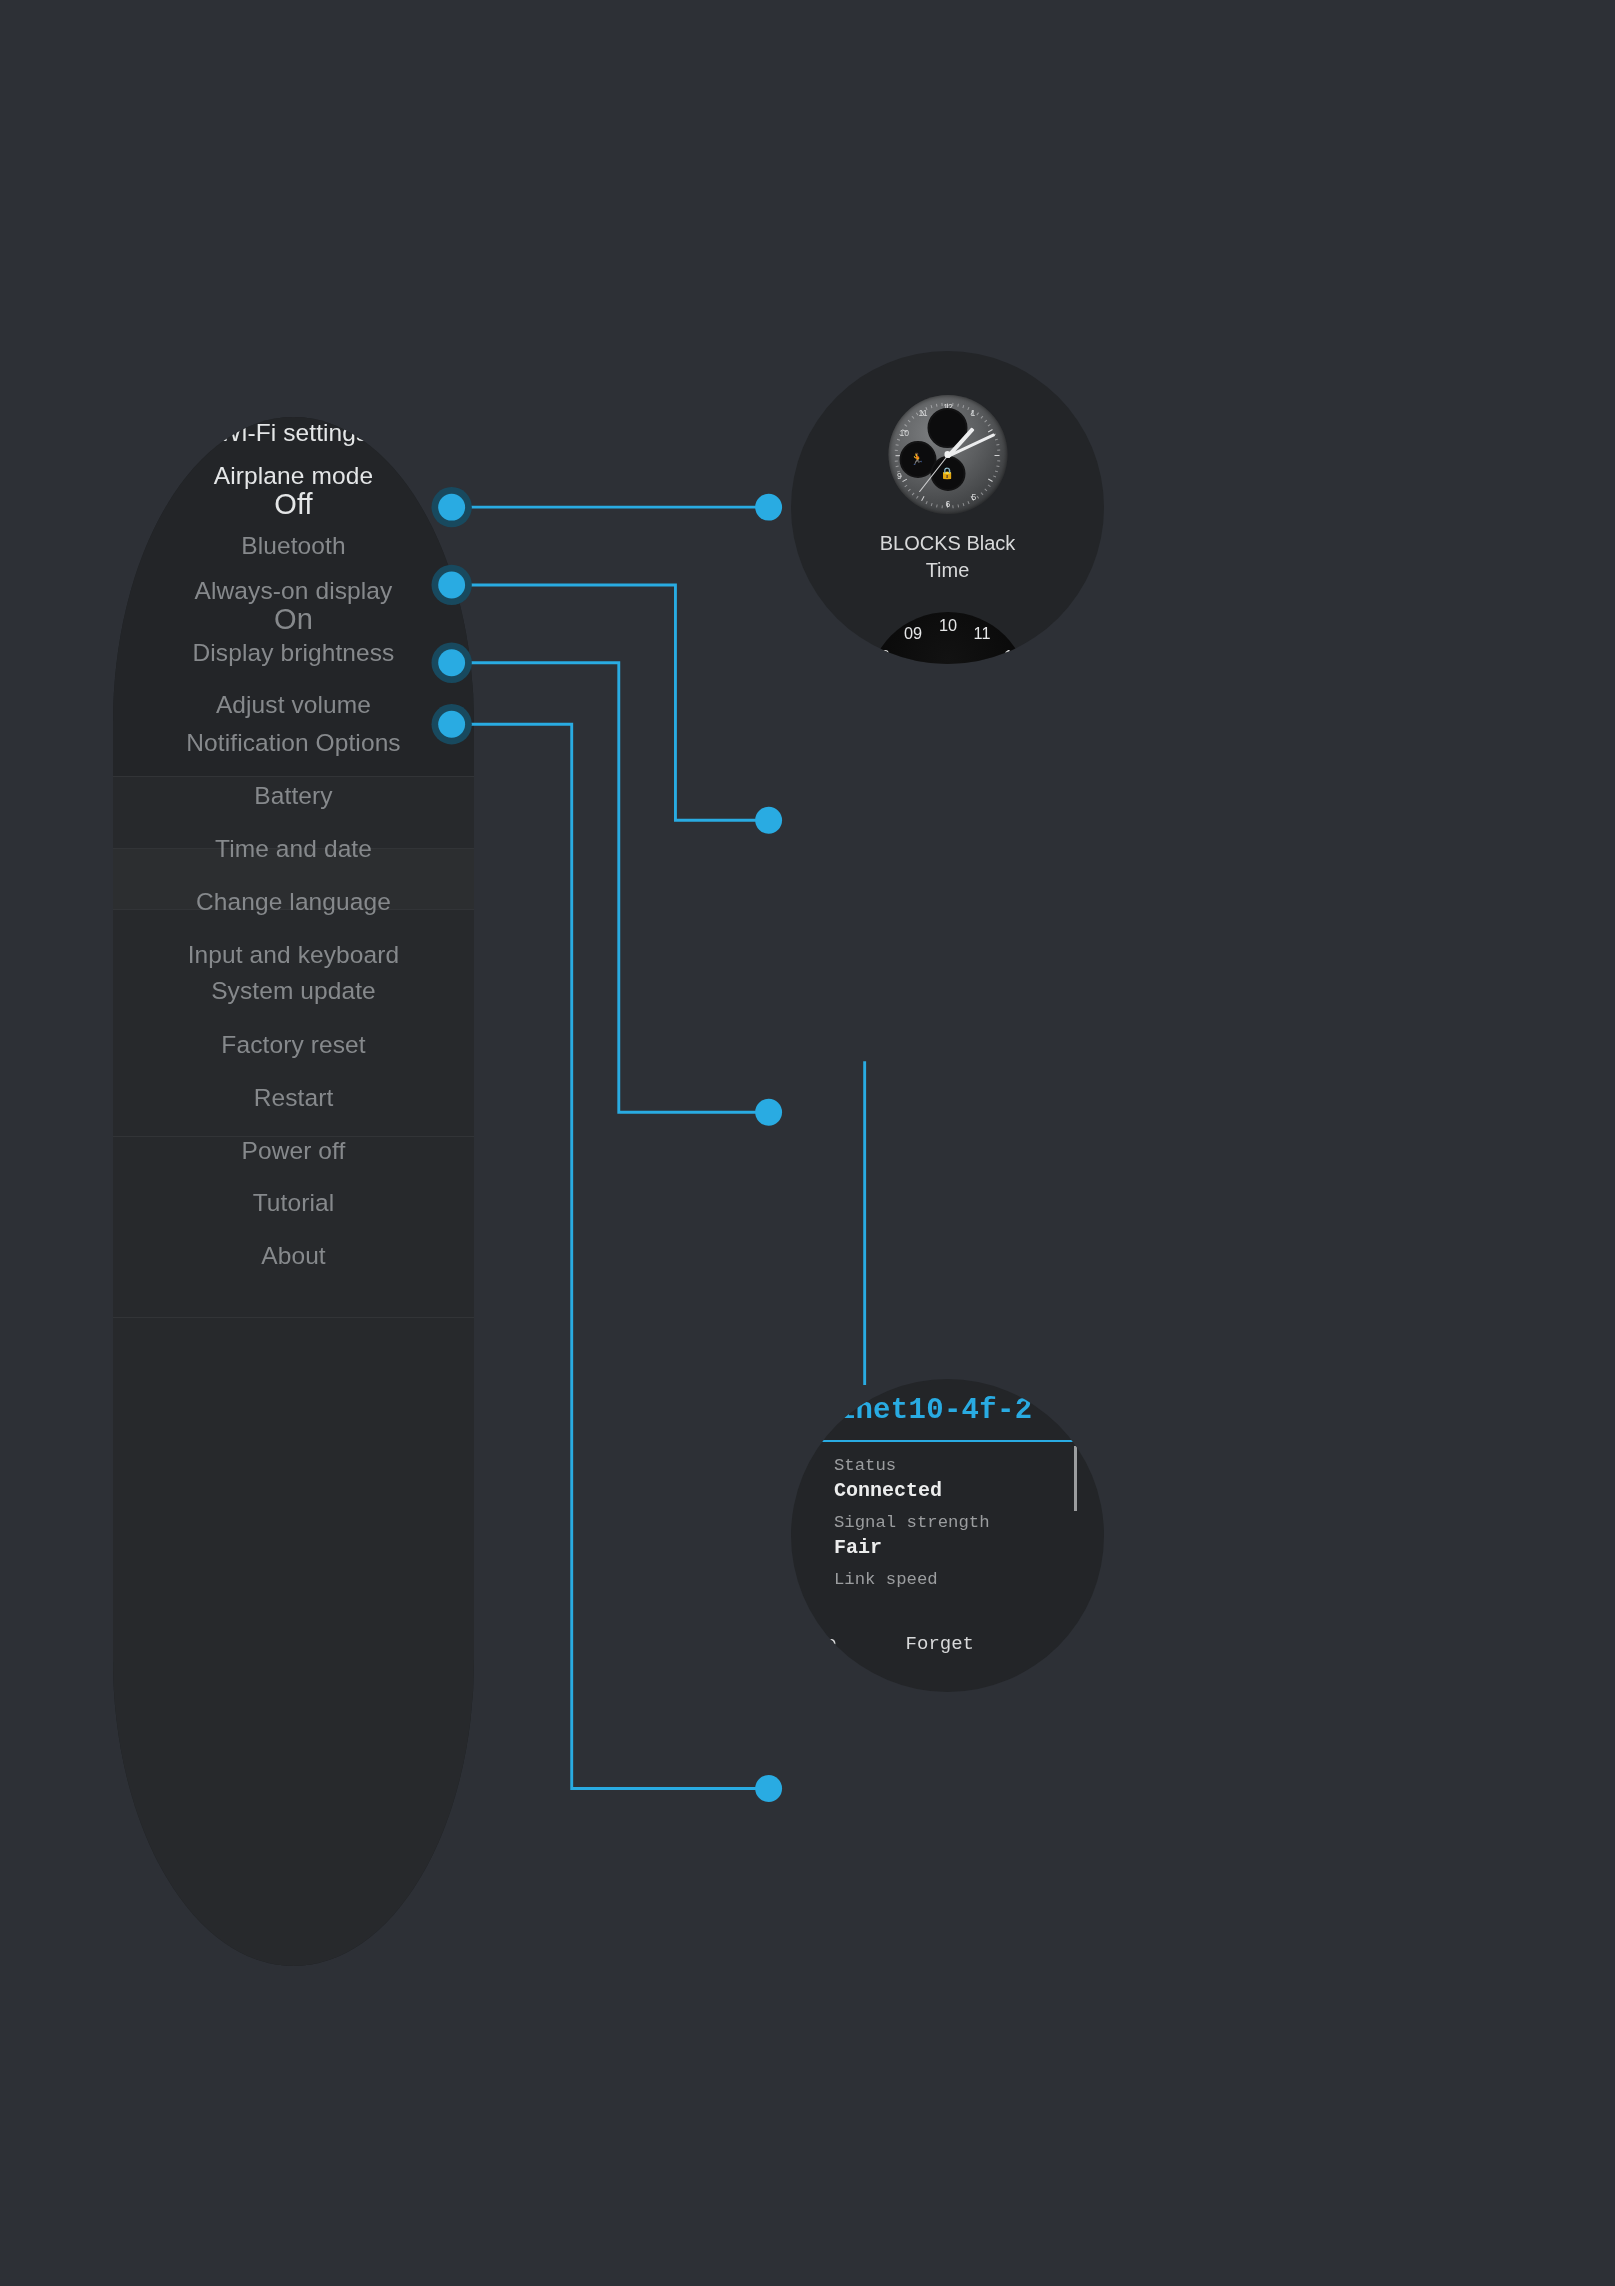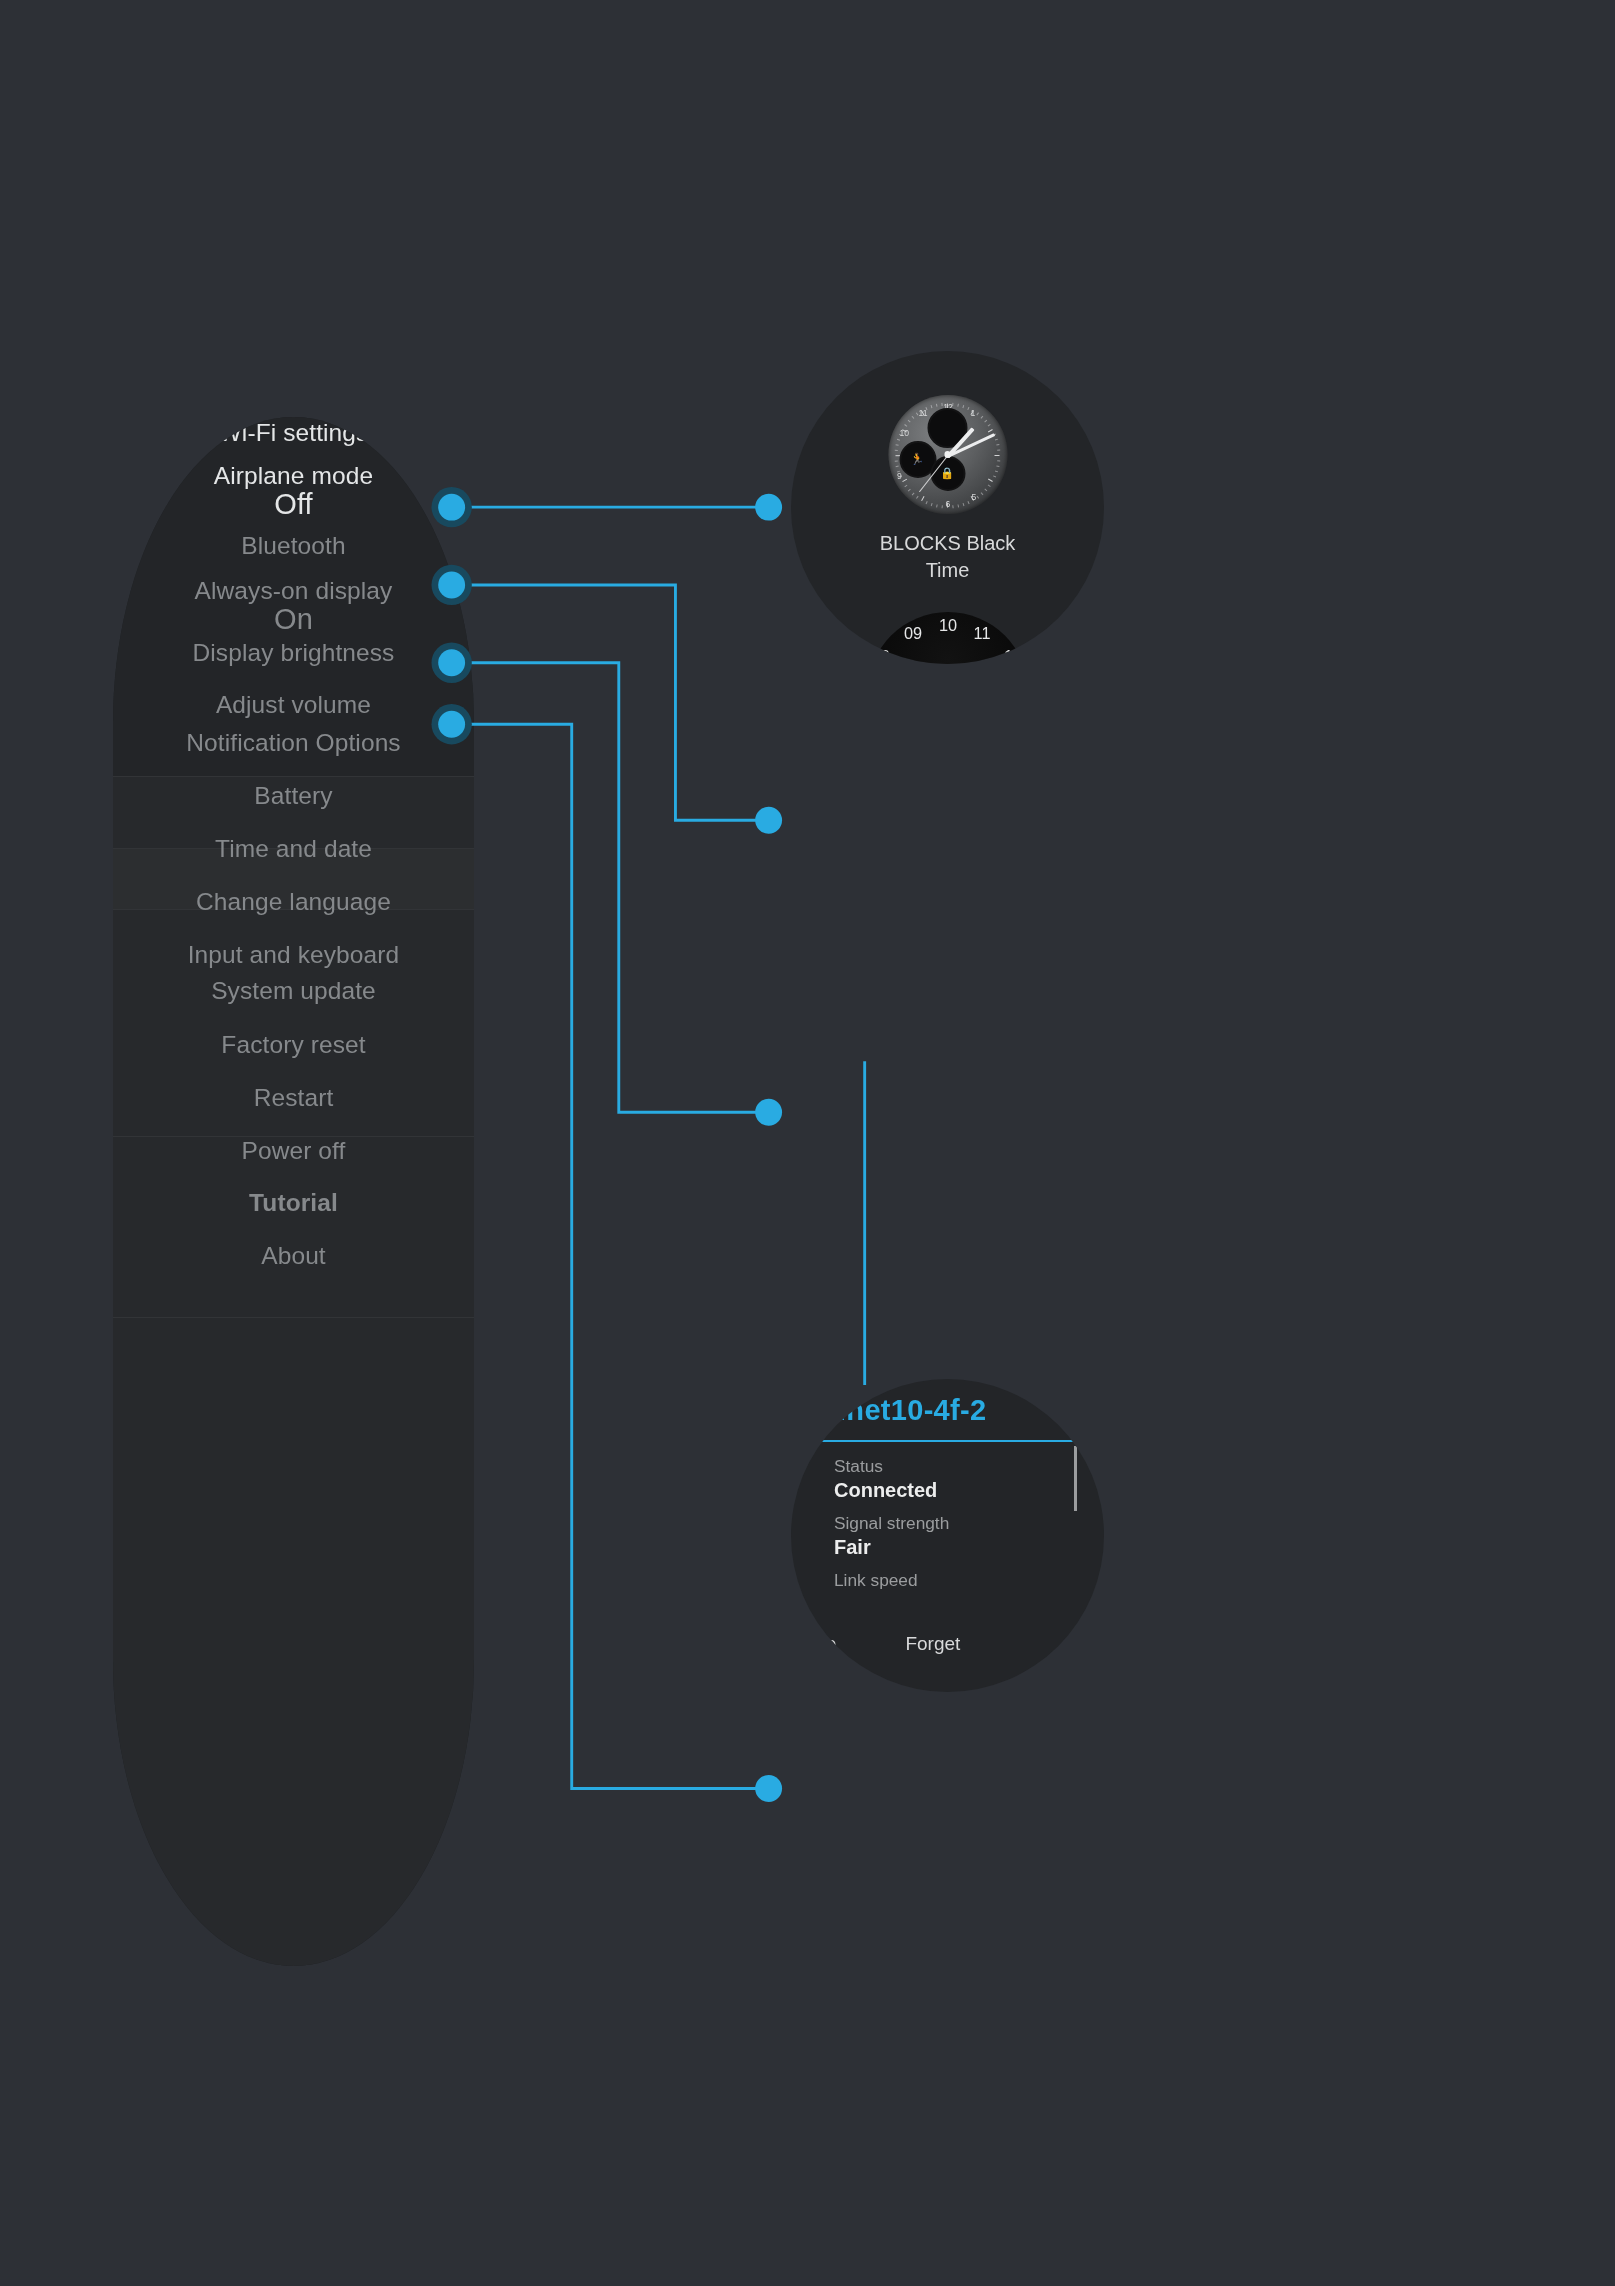--- a/index.html
+++ b/index.html
@@ -56,21 +56,21 @@
 
   
   .watch {
     position:absolute;
     border-radius:50%;
     background:#232528;
     overflow:hidden;
   }
   .watch-wf { left:791px; top:351px; width:313px; height:313px; }
   .watch-add { left:791px; top:1009px; width:313px; height:313px; }
-  .watch-det { left:791px; top:1379px; width:313px; height:313px; }
+  .watch-det { left:791px; top:1379px; width:313px; height:313px;font-family:Liberation Mono, monospace; }
 
   
   .wf-face {
     position:absolute; left:50%; top:44px; transform:translateX(-50%);
     width:119px; height:119px; border-radius:50%;
     background:radial-gradient(circle at 38% 32%, #7b7d7f 0%, #5c5e60 42%, #3c3e40 78%, #2a2c2e 100%);
     box-shadow:0 0 4.8px rgba(0,0,0,.6) inset;
   }
   .wf-ticks { position:absolute; inset:0; }
   .wf-num {
@@ -212,21 +212,21 @@
       </div>
       <div class="row dim" style="top:613px;">
         <span>Factory reset</span>
       </div>
       <div class="row dim" style="top:666px;">
         <span>Restart</span>
       </div>
       <div class="row dim" style="top:719px;">
         <span>Power off</span>
       </div>
-      <div class="row dim" style="top:771px;font-weight:bold;">
+      <div class="row dim" style="top:771px;">
         <span>Tutorial</span>
       </div>
       <div class="row dim" style="top:824px;">
         <span>About</span>
       </div>
     </div>
   </div>
 
   <svg id="wires" viewBox="0 0 1682 2380">
     <g fill="none" stroke="#29abe2" stroke-width="3">

